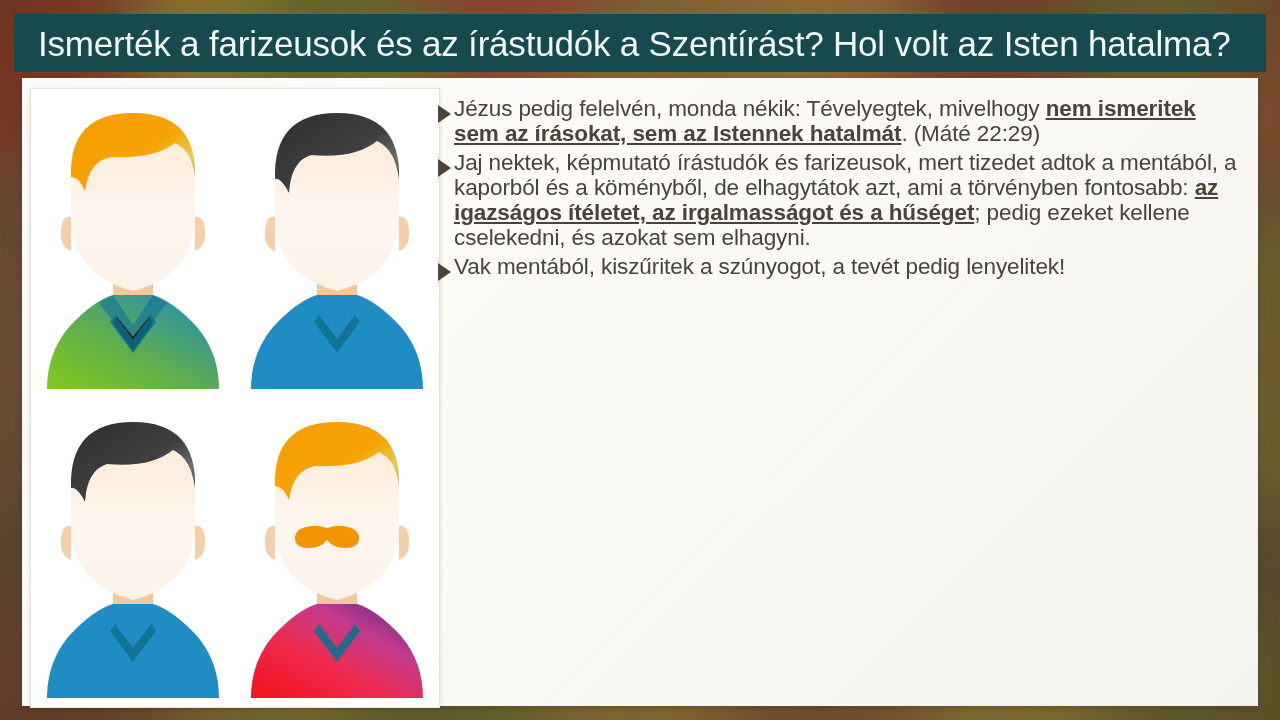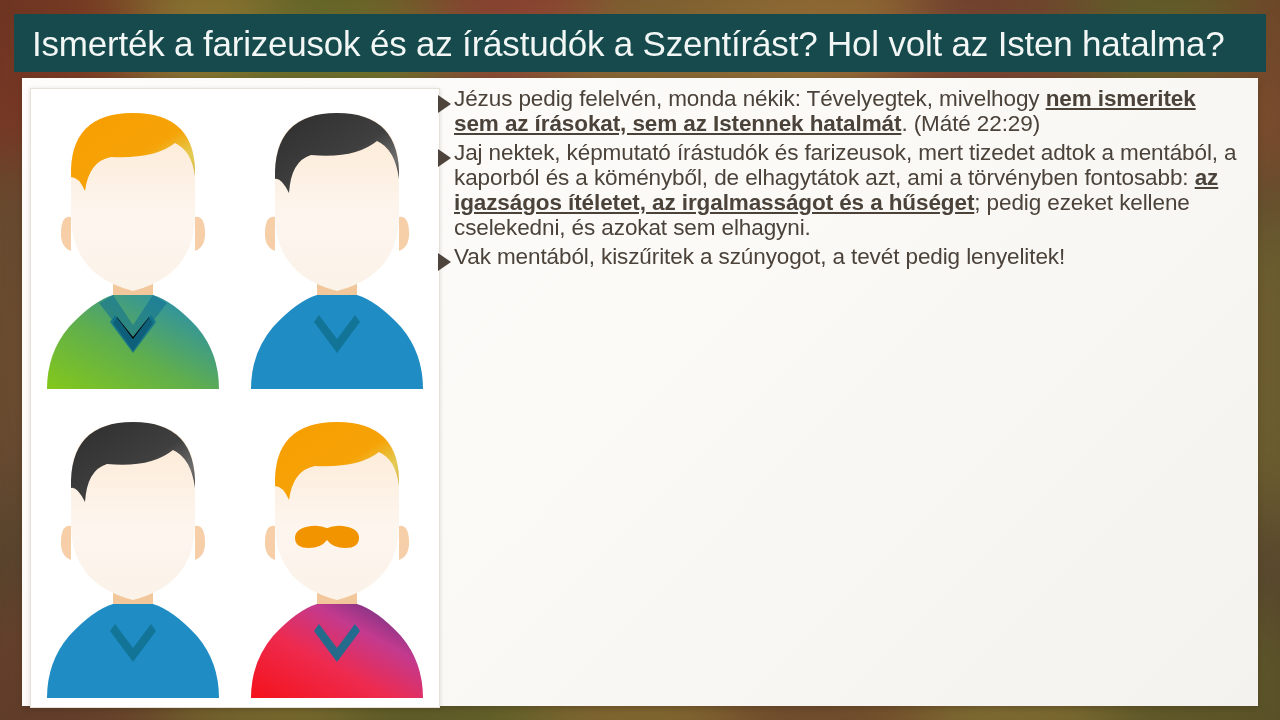--- a/index.html
+++ b/index.html
@@ -44,21 +44,21 @@
   .titlebar{
     position:absolute;left:14px;top:14px;width:1252px;height:58px;
     background:#164a4c;
     display:flex;align-items:center;
   }
   .titlebar .title{
     color:#f2f7f6;
     font-size:35px;
     font-weight:400;
     letter-spacing:-0.2px;
-    padding-left:18px;
+    padding-left:24px;
     white-space:nowrap;
     line-height:1;
   }
 
   
   .panel{
     position:absolute;left:22px;top:78px;width:1236px;height:628px;
     background:linear-gradient(135deg,#fdfcfa 0%,#fbfaf7 45%,#f4f2ee 100%);
     box-shadow:0 2px 6px rgba(60,40,25,.35);
   }
@@ -73,21 +73,21 @@
   }
   .avatar-grid{
     position:absolute;inset:0;
     display:grid;grid-template-columns:1fr 1fr;grid-template-rows:1fr 1fr;
   }
   .avatar{position:relative;}
   .avatar svg{position:absolute;left:50%;top:50%;transform:translate(-50%,-50%);}
 
   
   .textcol{
-    position:absolute;left:438px;top:86px;width:800px;
+    position:absolute;left:438px;top:96px;width:800px;
   }
   .bullet{
     display:flex;align-items:flex-start;
     margin-bottom:4px;
   }
   .tri{
     flex:0 0 auto;
     width:0;height:0;
     border-left:13px solid #4e443c;
     border-top:9px solid transparent;

